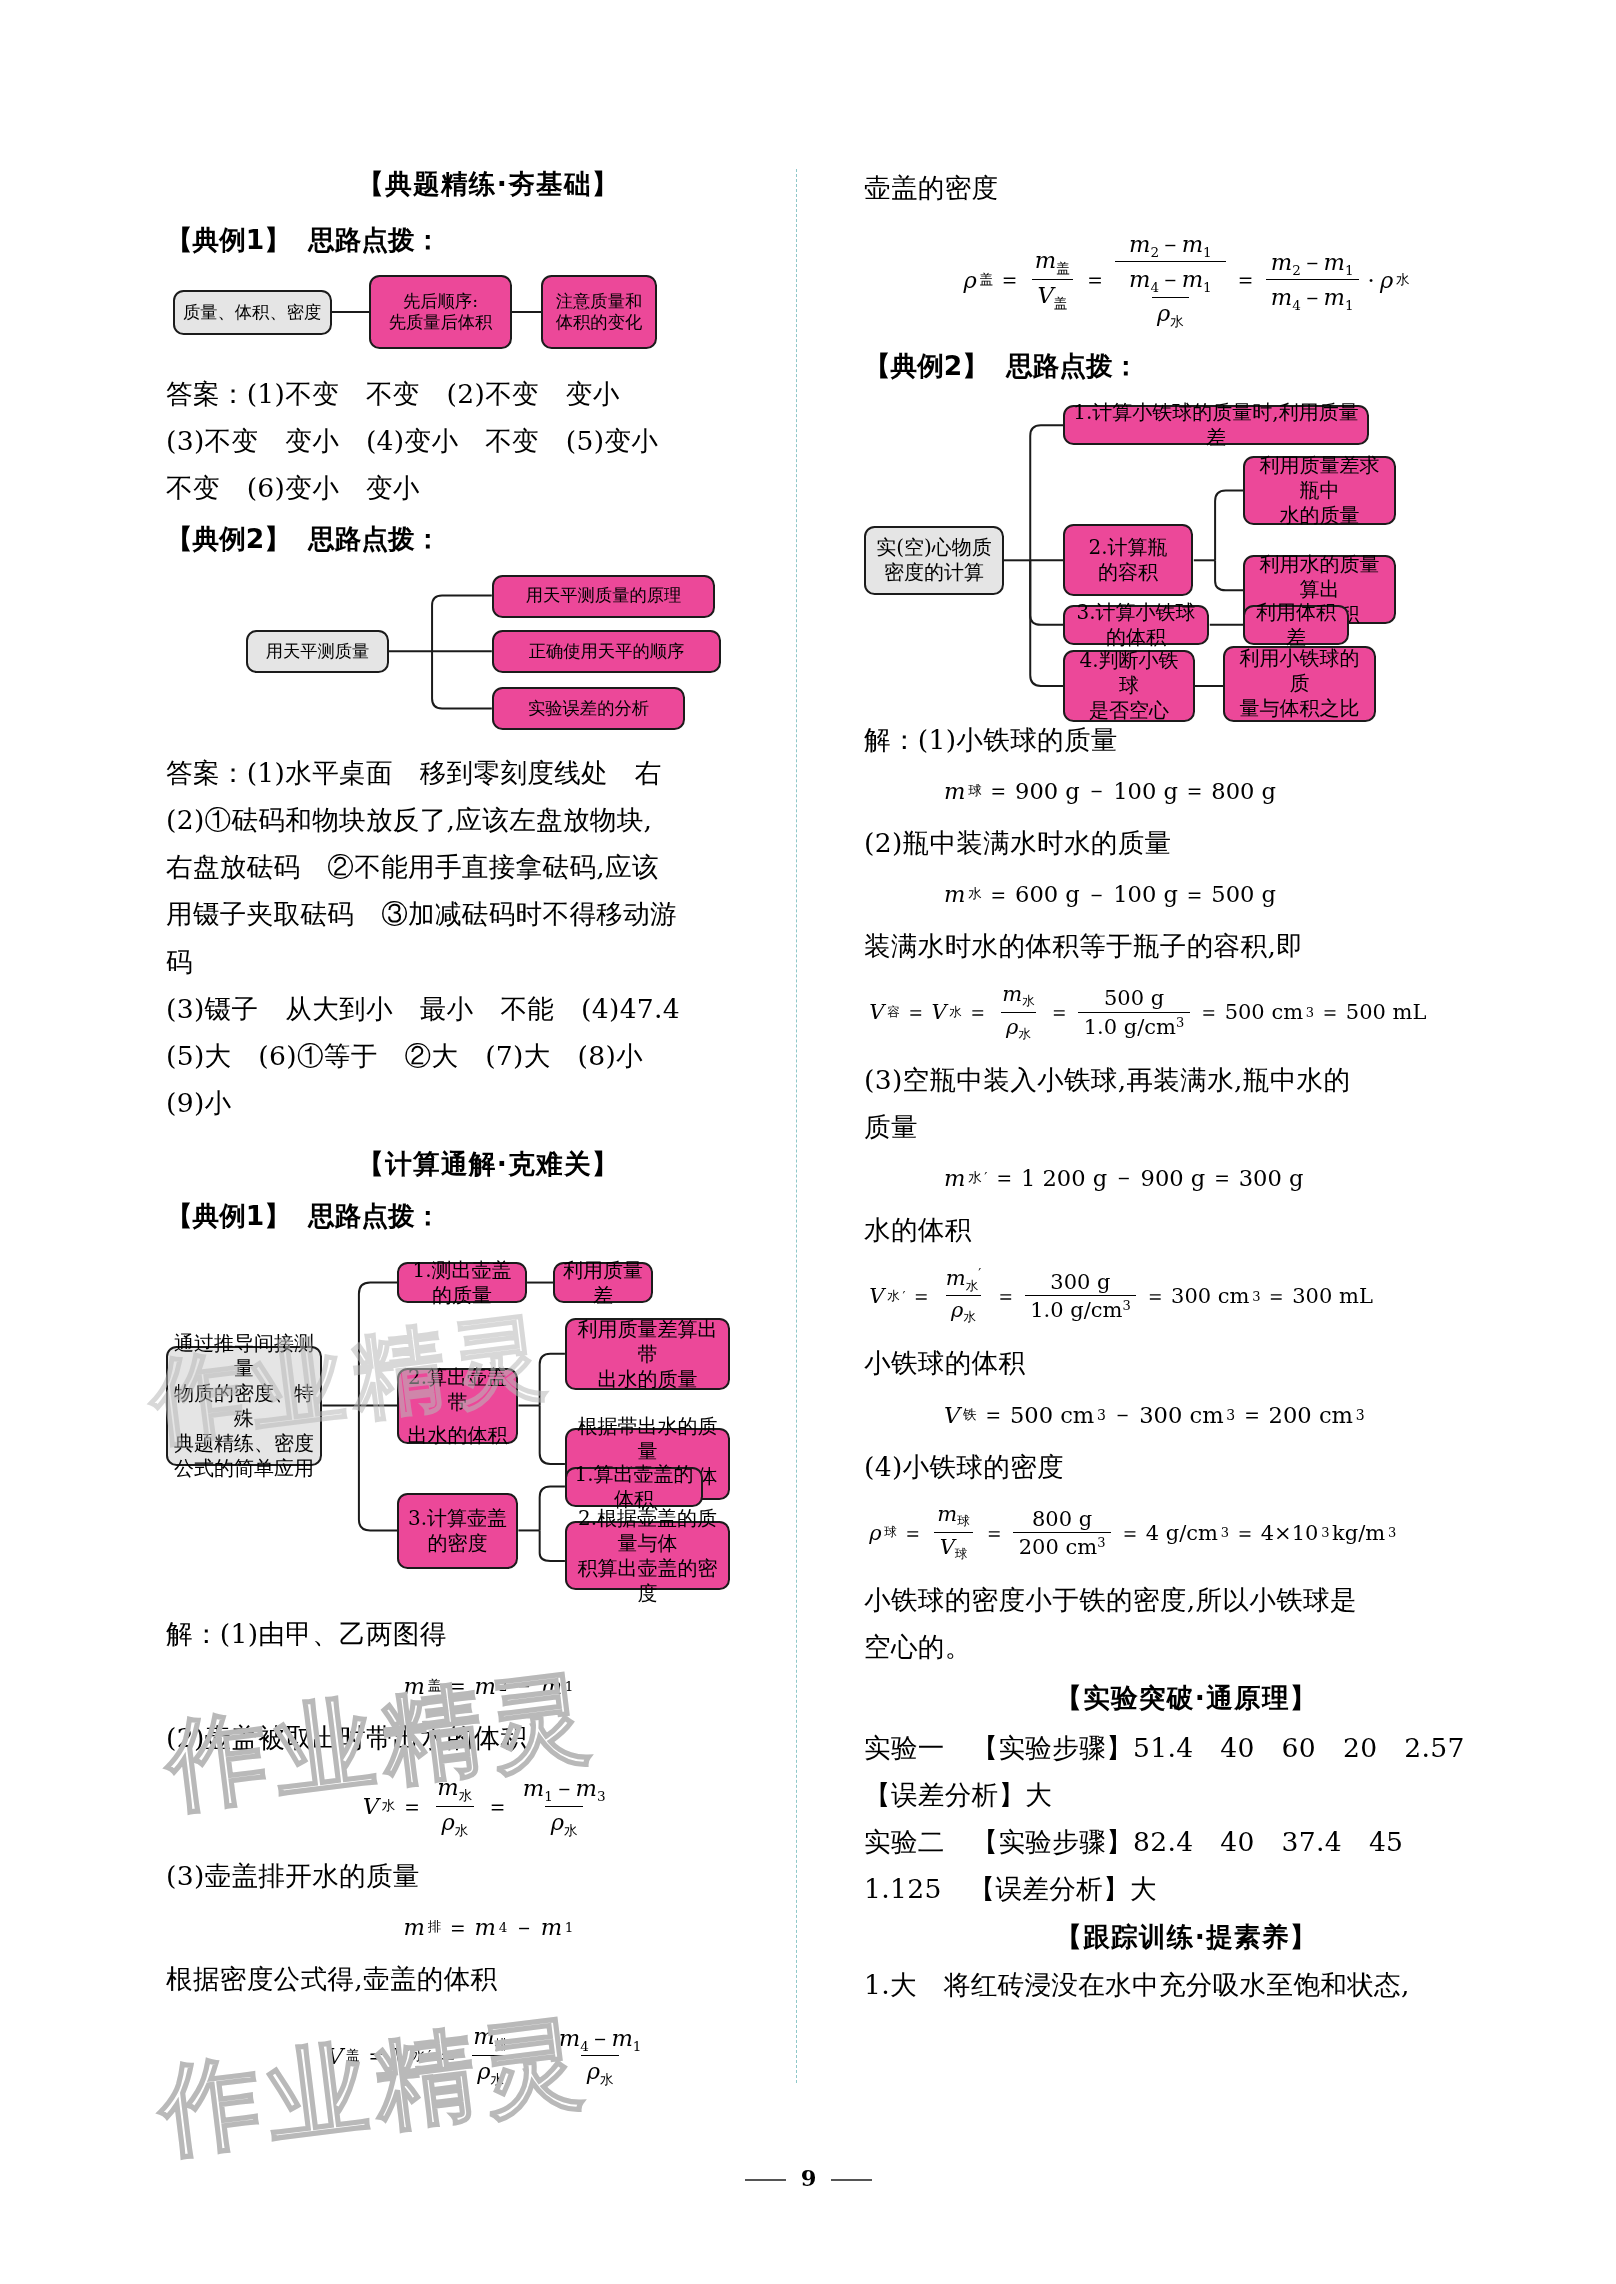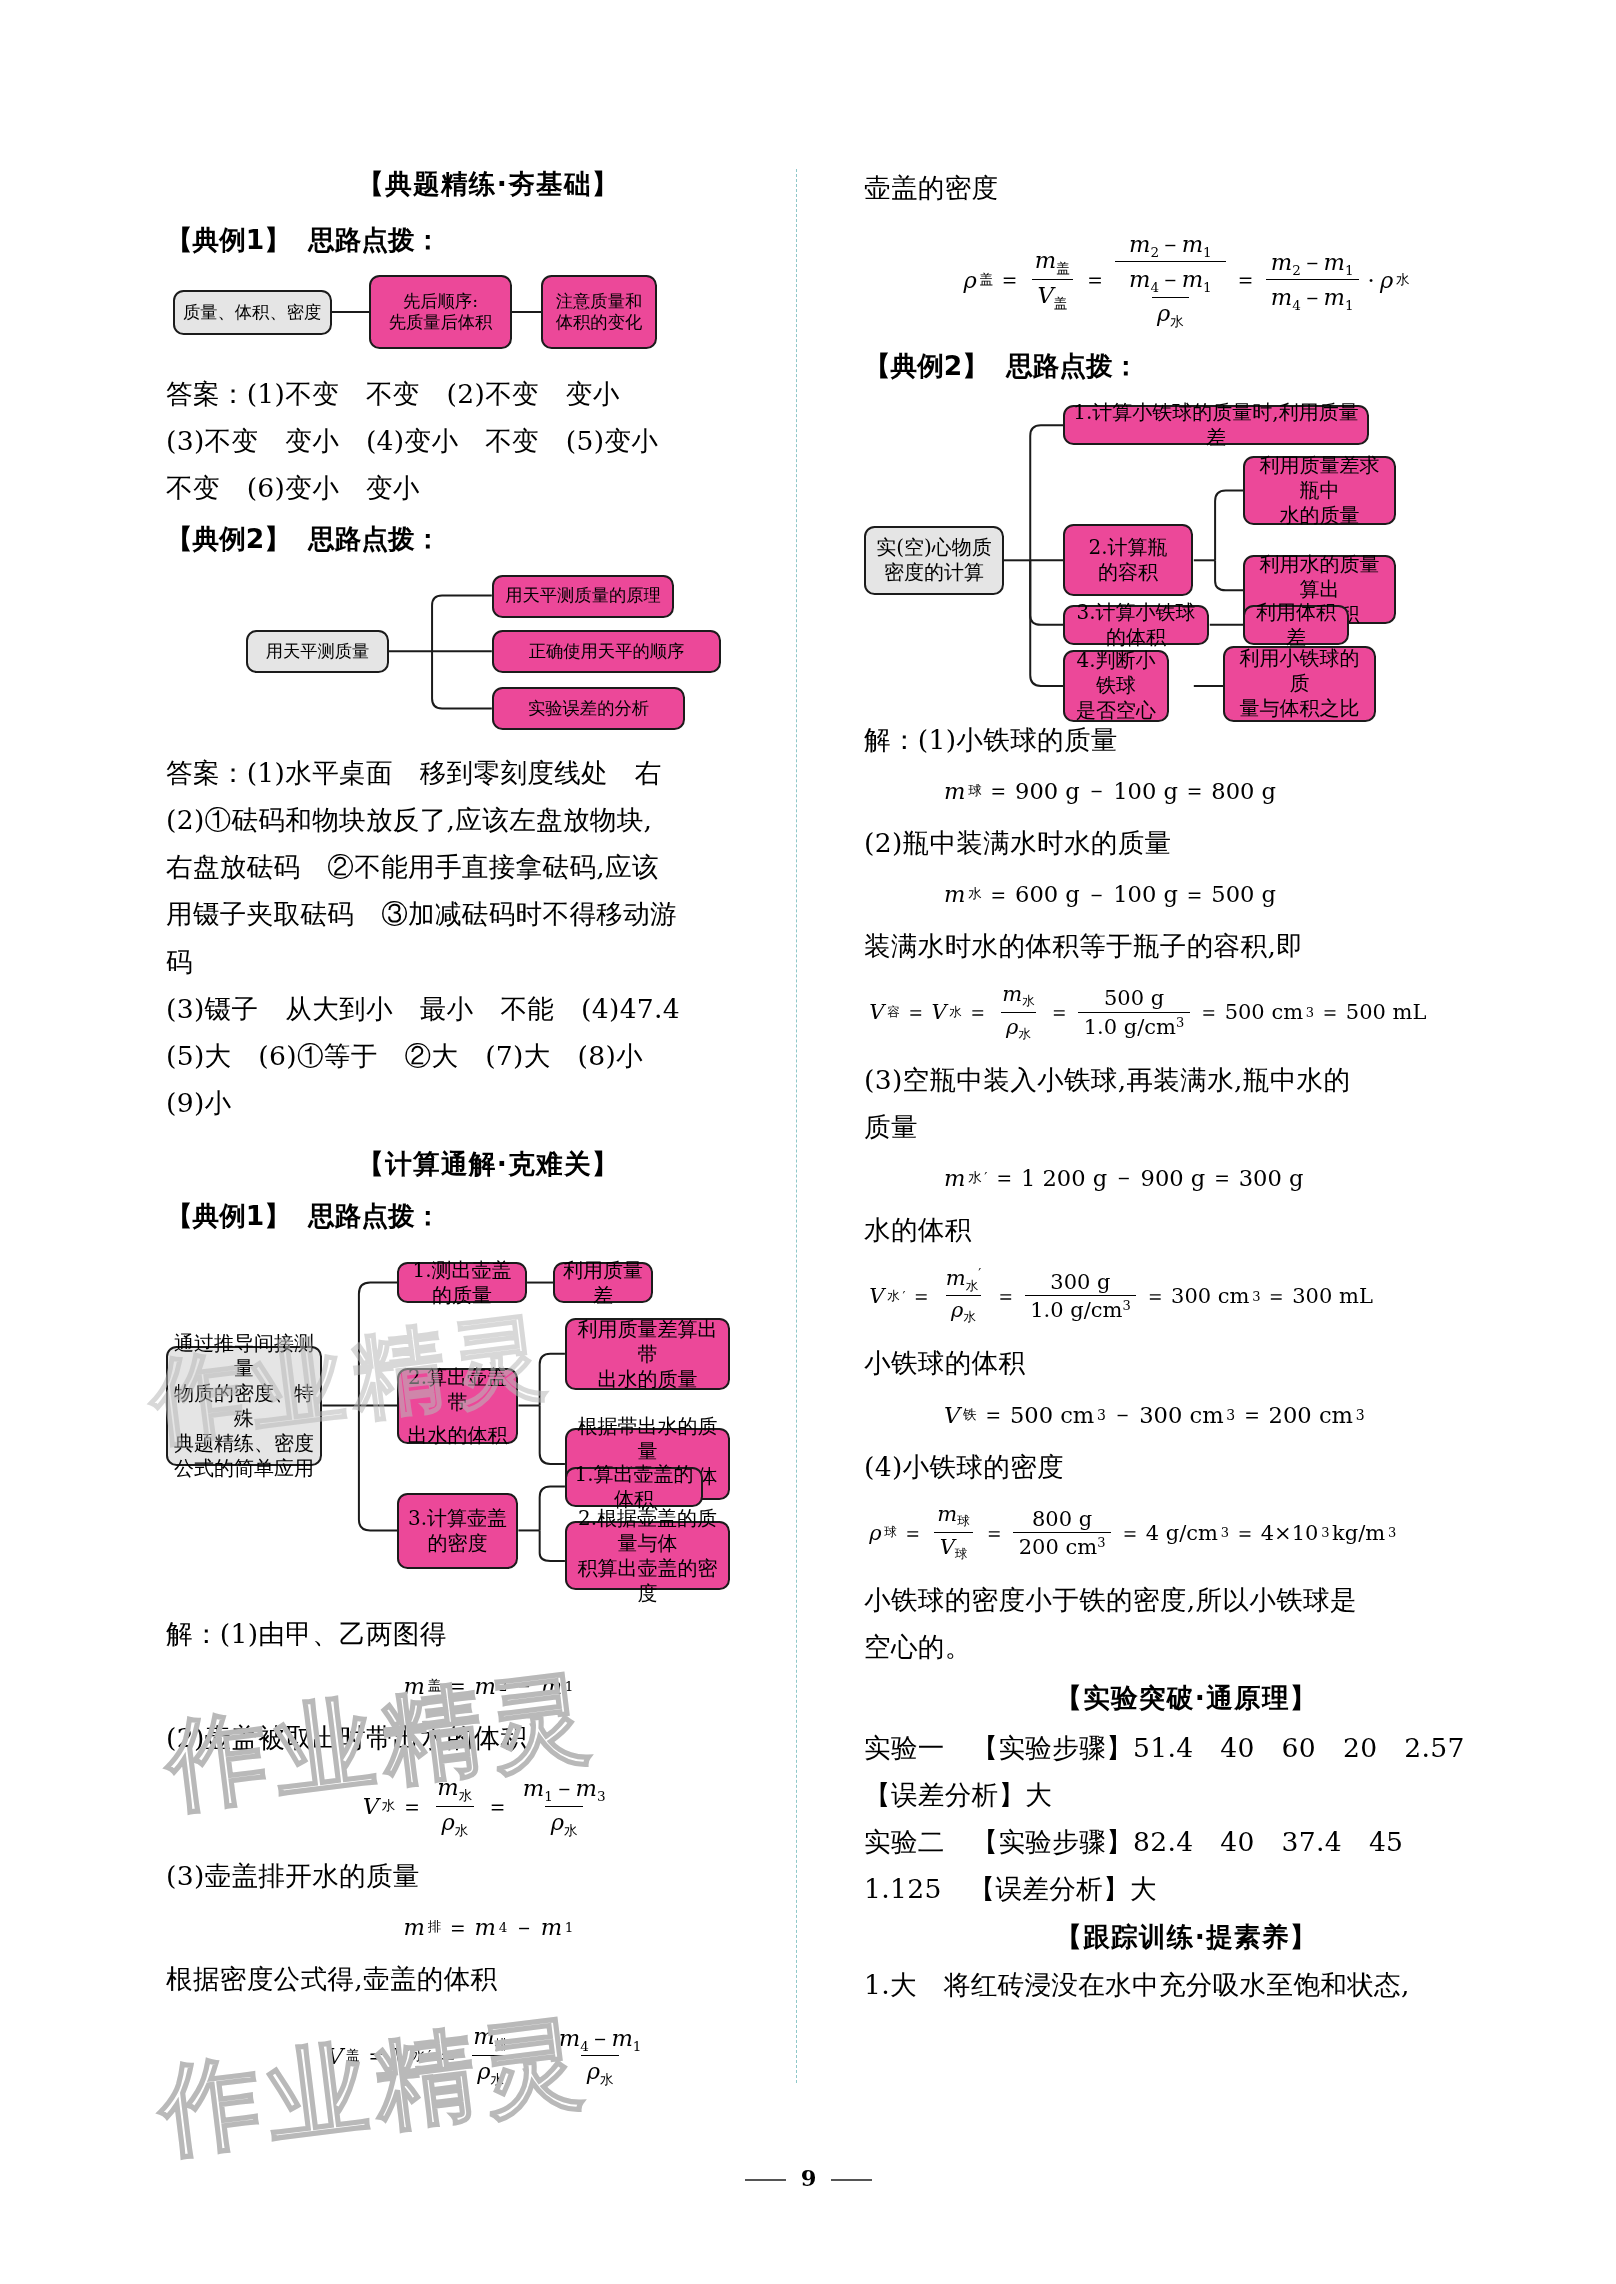--- a/index.html
+++ b/index.html
@@ -125,21 +125,21 @@
     </div>
 
     <div class="map" style="height:166px;">
       <div class="node root" style="left:80px;top:61px;width:143px;height:43px;">用天平测质量</div>
       <svg class="links" width="645" height="166" viewBox="0 0 970 250">
         <path d="M335,124 L400,124"></path>
         <path d="M400,124 L400,55 Q400,40 415,40 L490,40"></path>
         <path d="M400,124 L490,124"></path>
         <path d="M400,124 L400,195 Q400,210 415,210 L490,210"></path>
       </svg>
-      <div class="node" style="left:326px;top:5.3px;width:182px;height:43px;">用天平测质量的原理</div>
+      <div class="node" style="left:326px;top:5.3px;width:223px;height:43px;">用天平测质量的原理</div>
       <div class="node" style="left:326px;top:61px;width:229px;height:43px;">正确使用天平的顺序</div>
       <div class="node" style="left:326px;top:118px;width:193px;height:43px;">实验误差的分析</div>
     </div>
 
     <p class="txt">答案：(1)水平桌面　移到零刻度线处　右</p>
     <p class="txt">(2)①砝码和物块放反了,应该左盘放物块,</p>
     <p class="txt">右盘放砝码　②不能用手直接拿砝码,应该</p>
     <p class="txt">用镊子夹取砝码　③加减砝码时不得移动游</p>
     <p class="txt">码</p>
     <p class="txt">(3)镊子　从大到小　最小　不能　(4)47.4</p>
@@ -340,21 +340,21 @@
         <span>水的质量</span>
       </div>
       <div class="node sm" style="left:379px;top:159px;width:153px;height:69px;flex-direction:column;">
         <span>利用水的质量算出</span>
         <span>瓶的容积</span>
       </div>
 
       <div class="node sm" style="left:199px;top:209px;width:146px;height:40px;">3.计算小铁球的体积</div>
       <div class="node sm" style="left:379px;top:209px;width:106px;height:40px;">利用体积差</div>
 
-      <div class="node sm" style="left:199px;top:254px;width:106px;height:72px;flex-direction:column;">
+      <div class="node sm" style="left:199px;top:254px;width:132px;height:72px;flex-direction:column;">
         <span>4.判断小铁球</span>
         <span>是否空心</span>
       </div>
       <div class="node sm" style="left:359px;top:250px;width:153px;height:76px;flex-direction:column;">
         <span>利用小铁球的质</span>
         <span>量与体积之比</span>
       </div>
     </div>
 
     <p class="txt" style="margin-top:12px;">解：(1)小铁球的质量</p>

